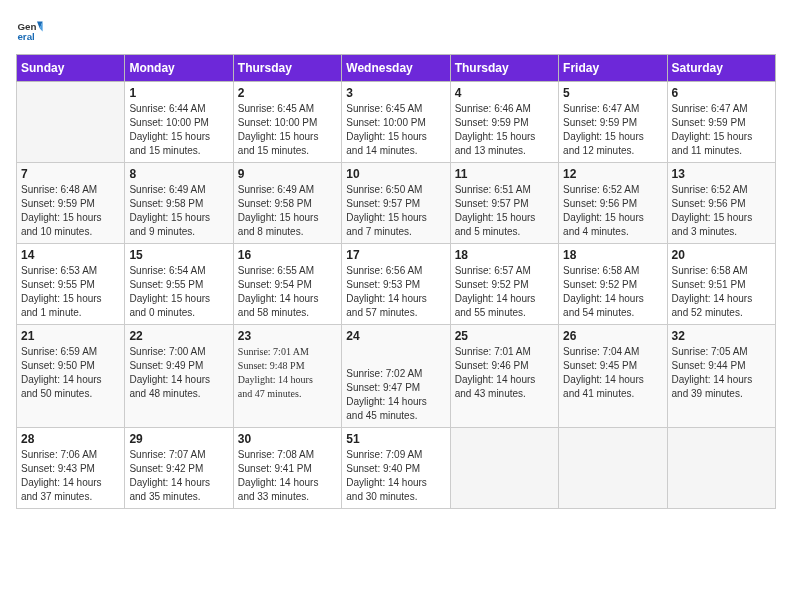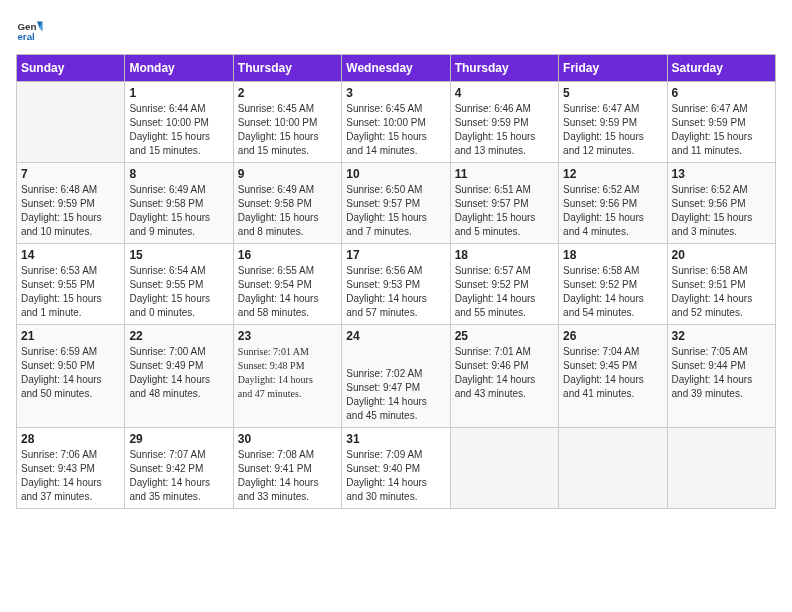--- a/index.html
+++ b/index.html
@@ -335,21 +335,21 @@
 and 35 minutes.</div>
         </td>
         <td>
           <div class="day-number">30</div>
           <div class="day-info" style="white-space: pre-line;">Sunrise: 7:08 AM
 Sunset: 9:41 PM
 Daylight: 14 hours
 and 33 minutes.</div>
         </td>
         <td>
-          <div class="day-number">31</div>
+          <div class="day-number">51</div>
           <div class="day-info" style="white-space: pre-line;">Sunrise: 7:09 AM
 Sunset: 9:40 PM
 Daylight: 14 hours
 and 30 minutes.</div>
         </td>
         <td class="empty-cell"></td>
         <td class="empty-cell"></td>
         <td class="empty-cell"></td>
       </tr>
     </tbody>

